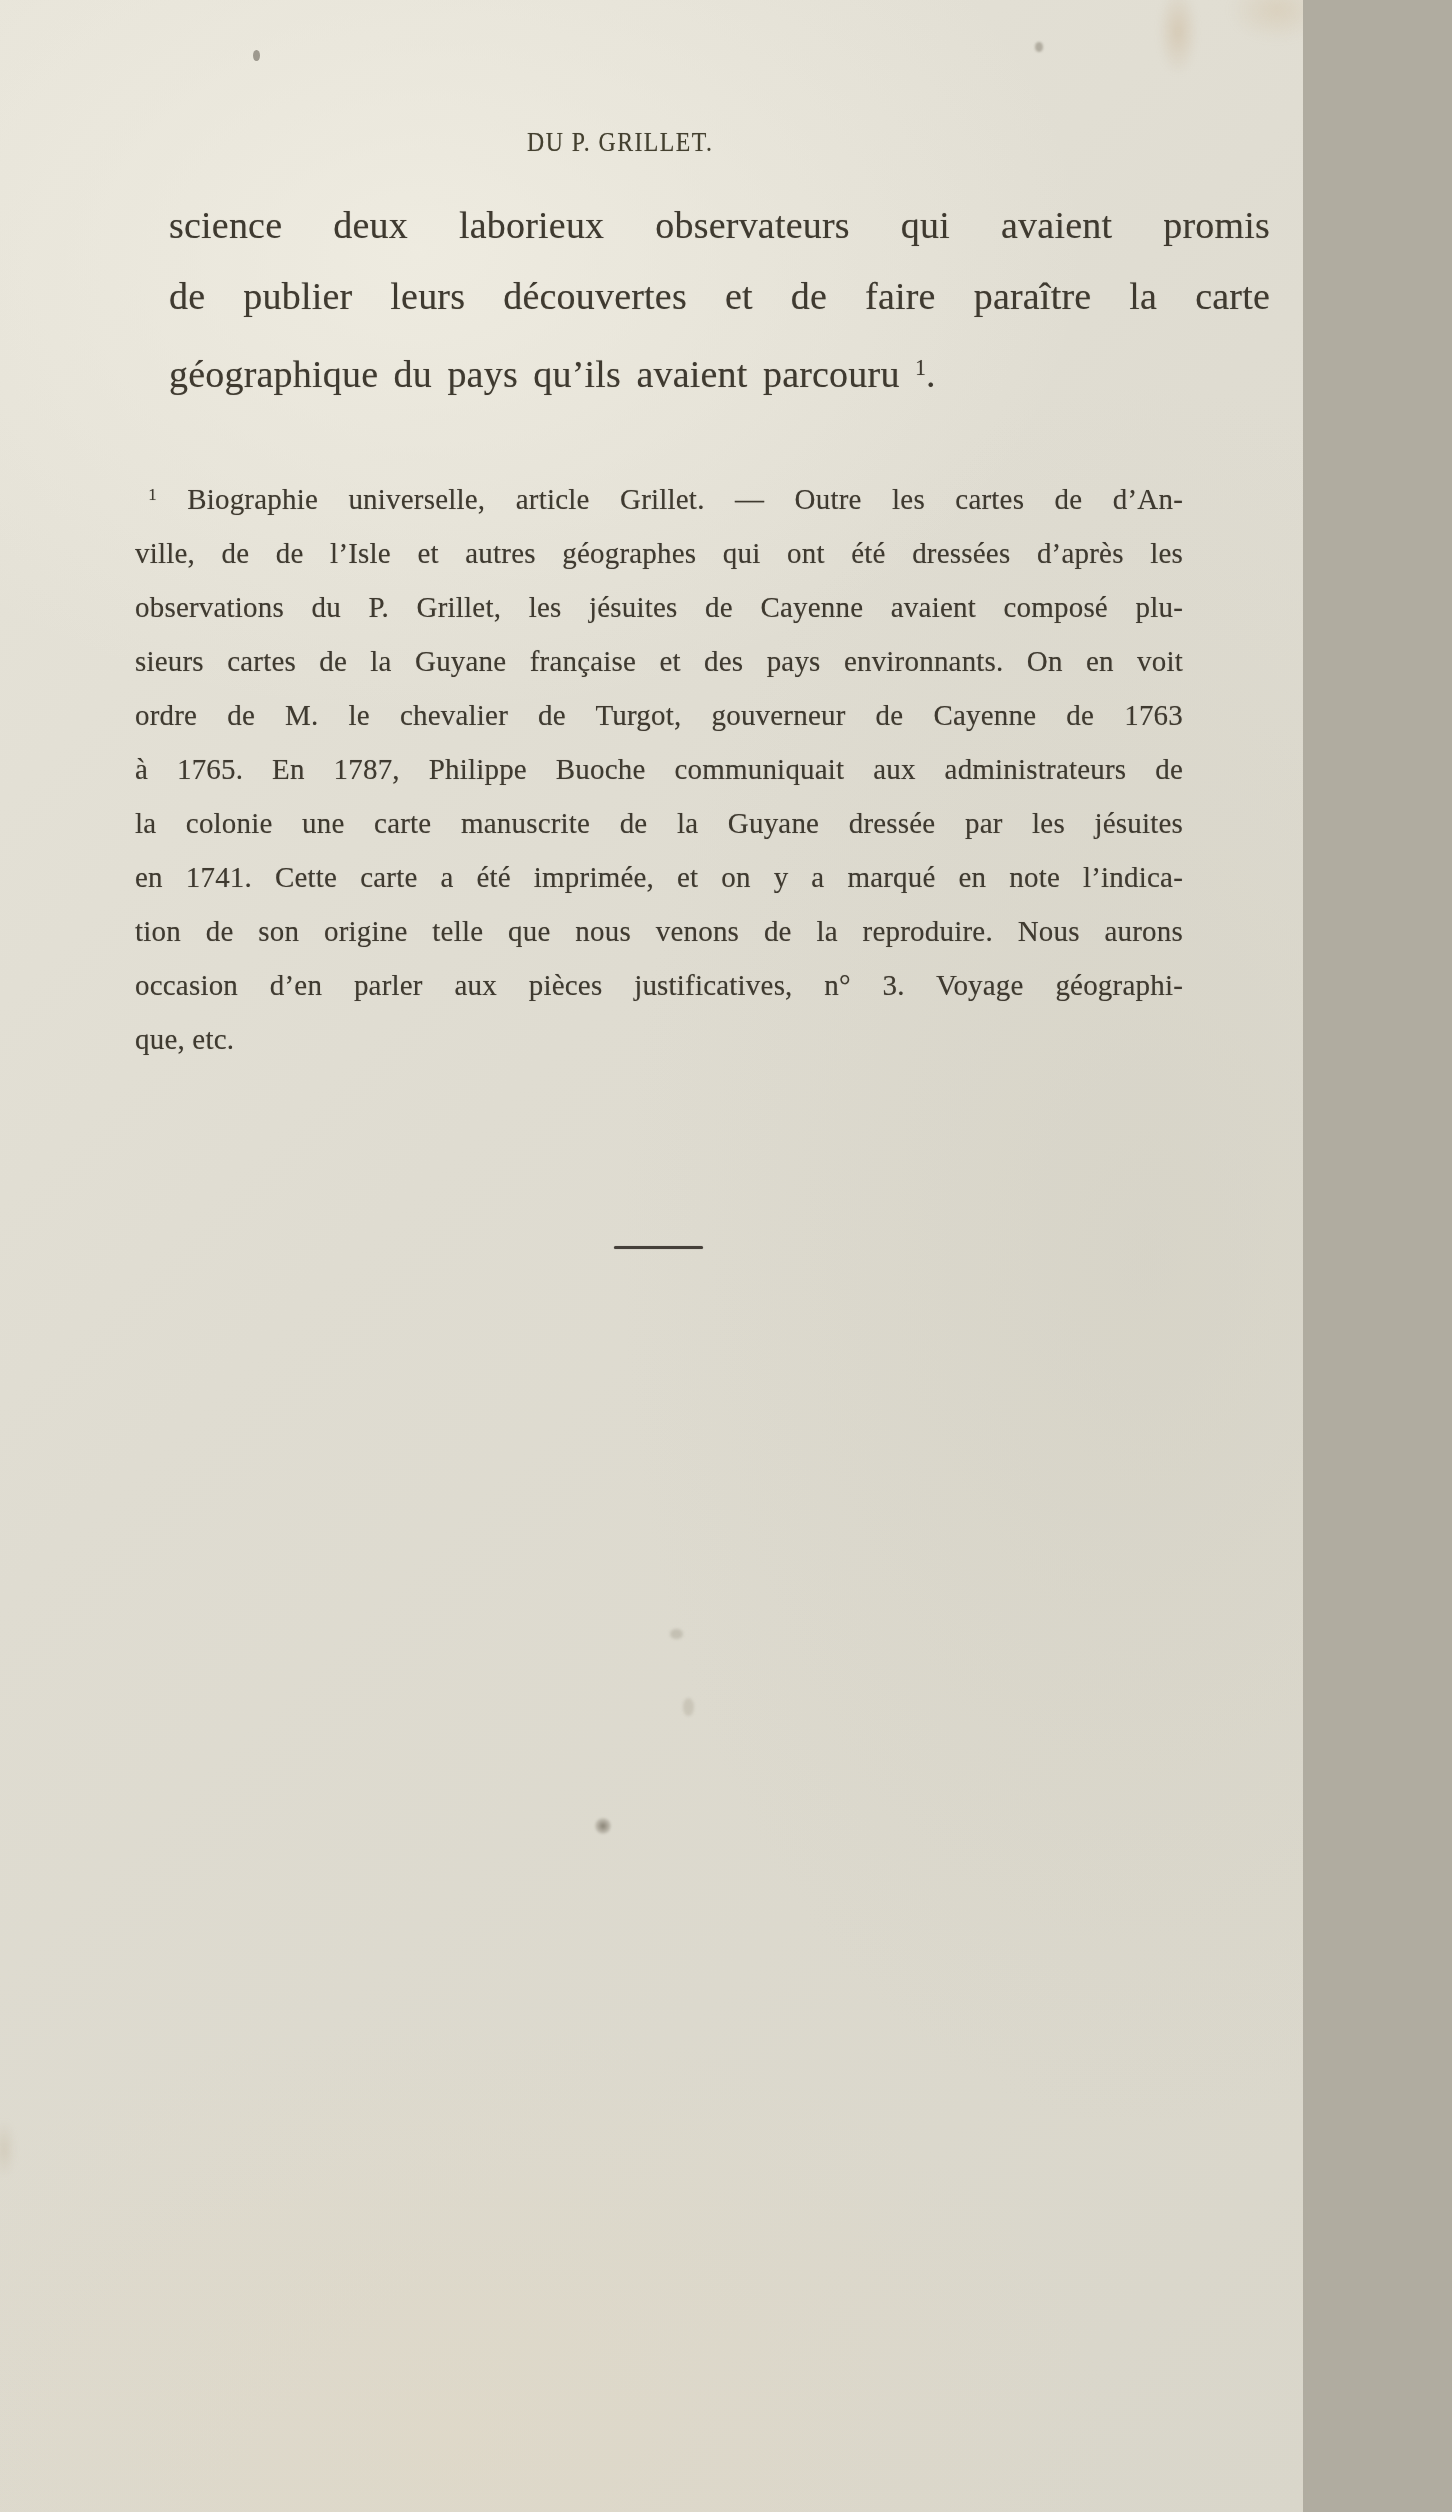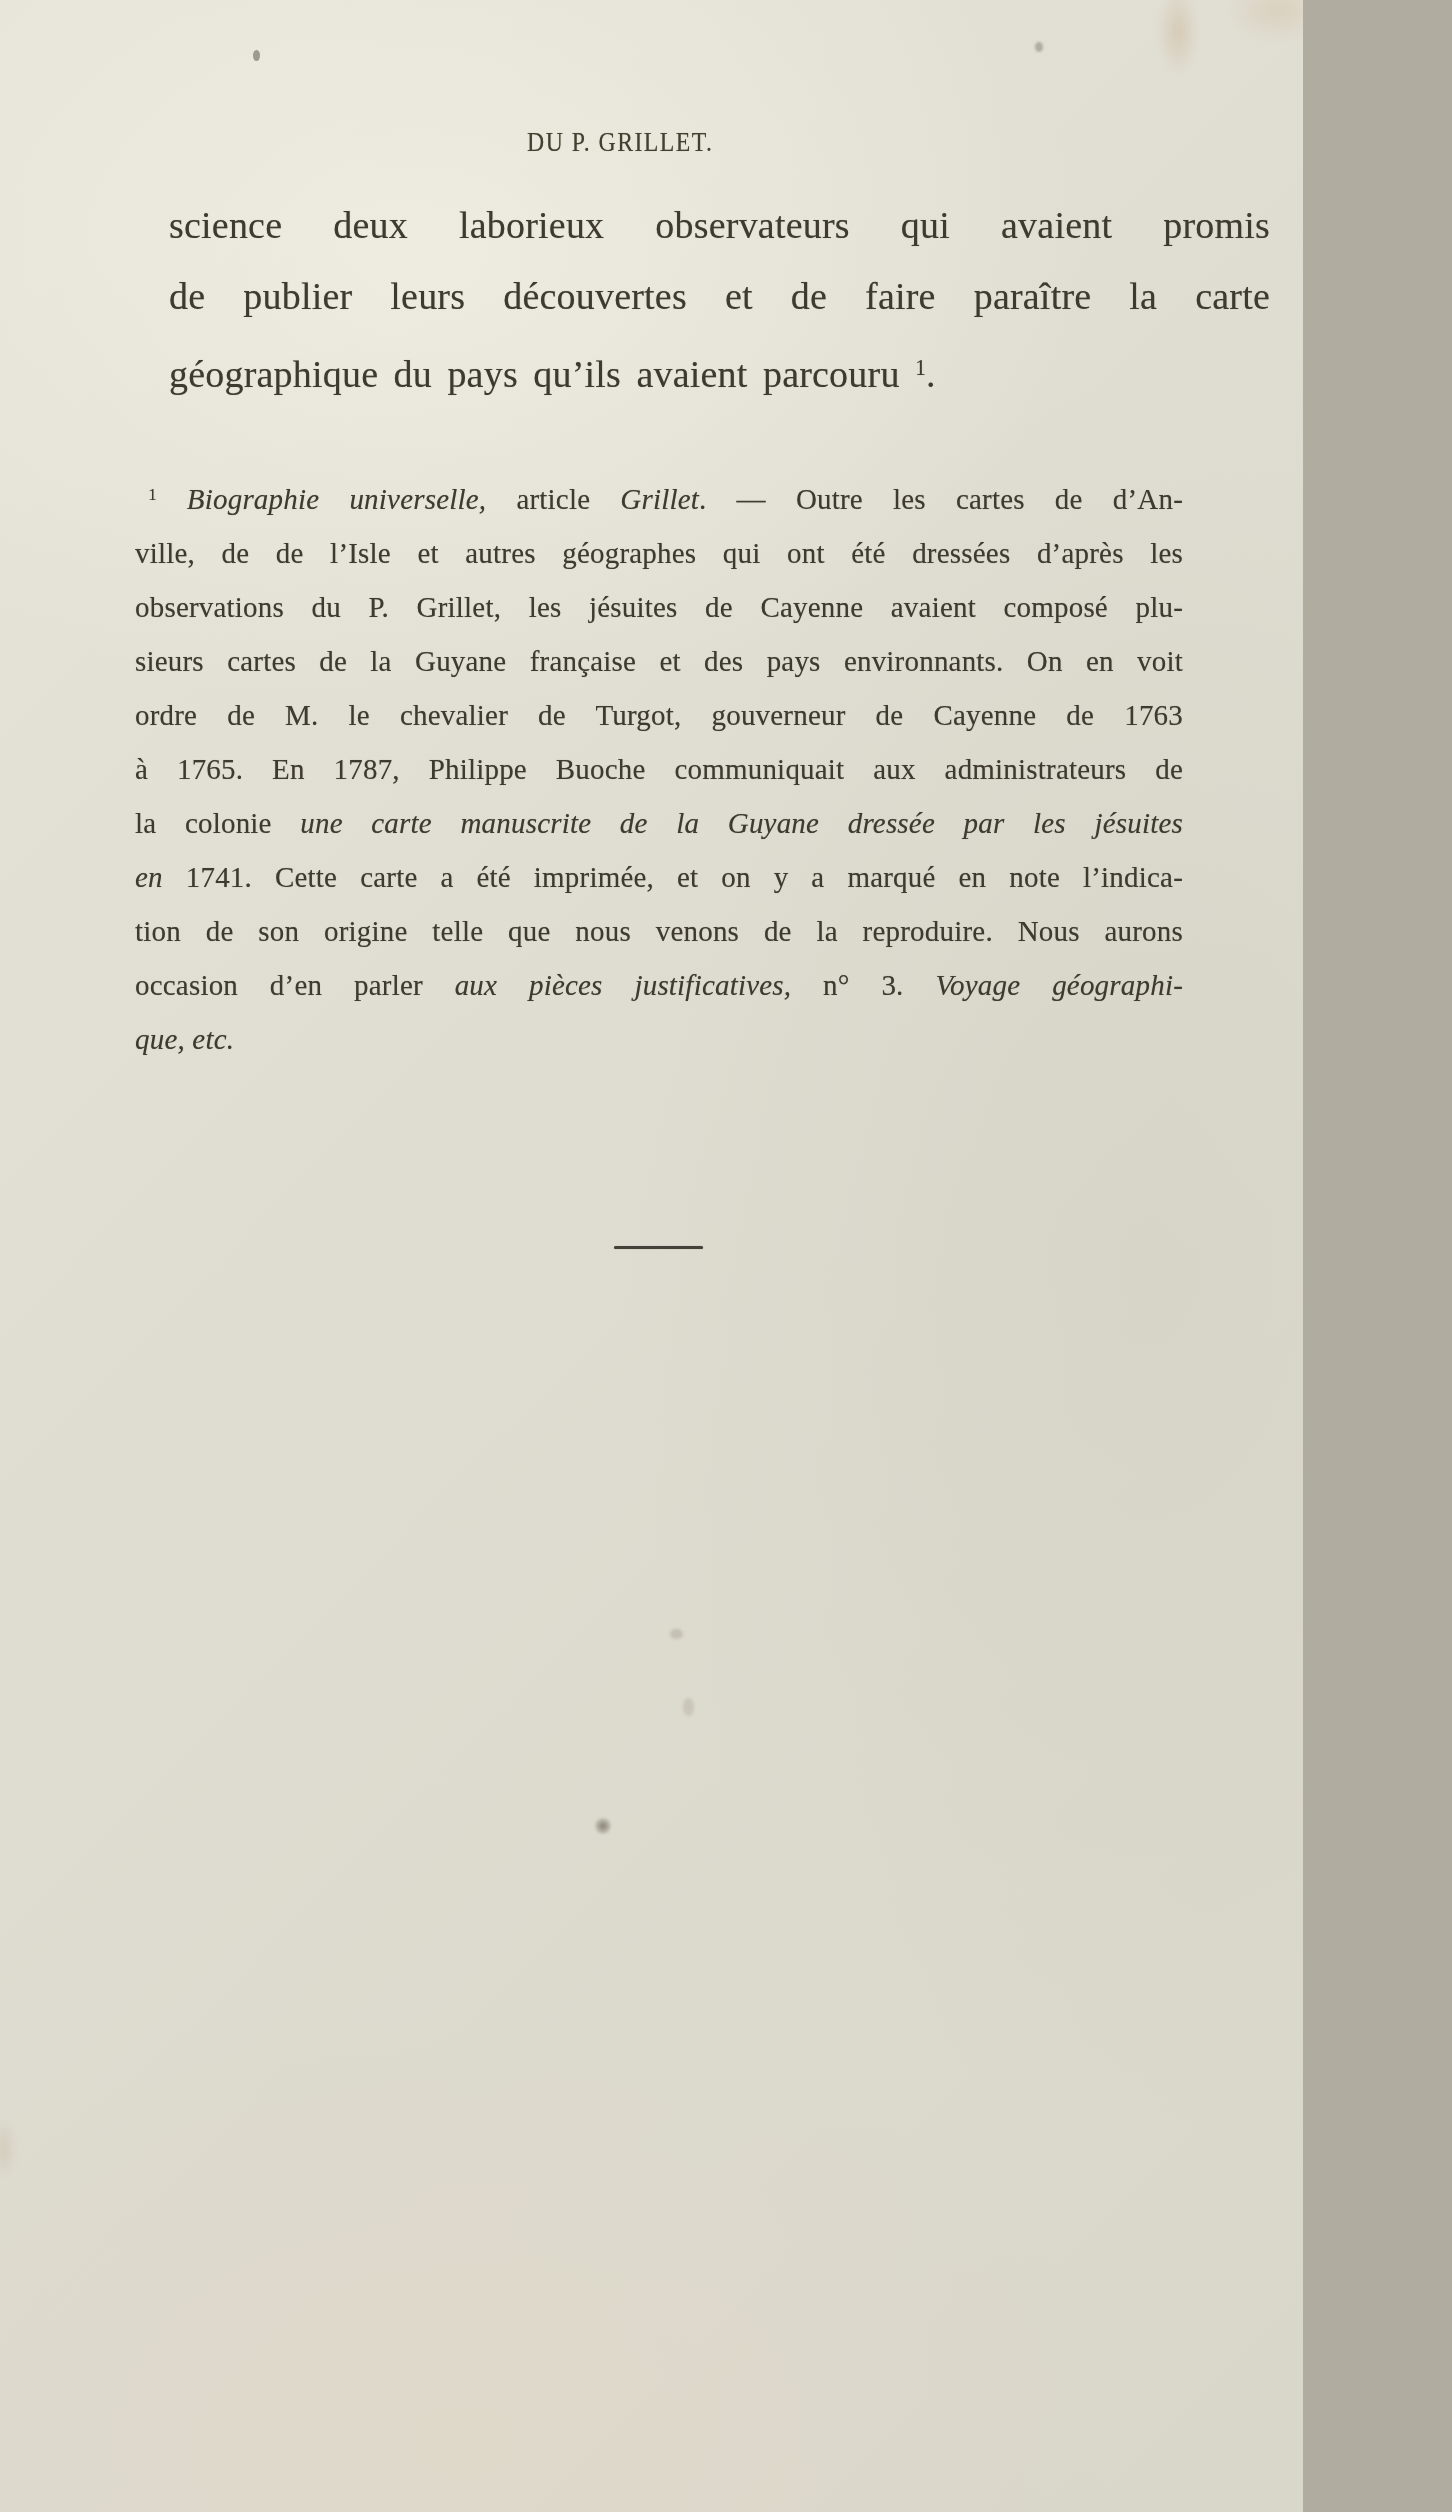--- a/index.html
+++ b/index.html
@@ -51,21 +51,21 @@
     left: 135px; top: 468px;
     width: 1048px;
     font-size: 29px;
     line-height: 54px;
     letter-spacing: 0.2px;
   }
 
   .tline { width: 100%; }
   .tline.just { text-align: justify; text-align-last: justify; }
   .tline.indent { text-indent: 13.3px; }
-  .it  { font-style: italic; }
+  .it  { }
   .sup { font-size: 0.58em; vertical-align: 0.55em; letter-spacing: 0; }
 
   .section-divider {
     position: absolute;
     left: 614px; top: 1246px;
     width: 89px; height: 3.3px;
     background: #45403a;
     border-radius: 1.7px;
     box-shadow: 0 0 0.8px rgba(63,58,48,0.6);
   }

